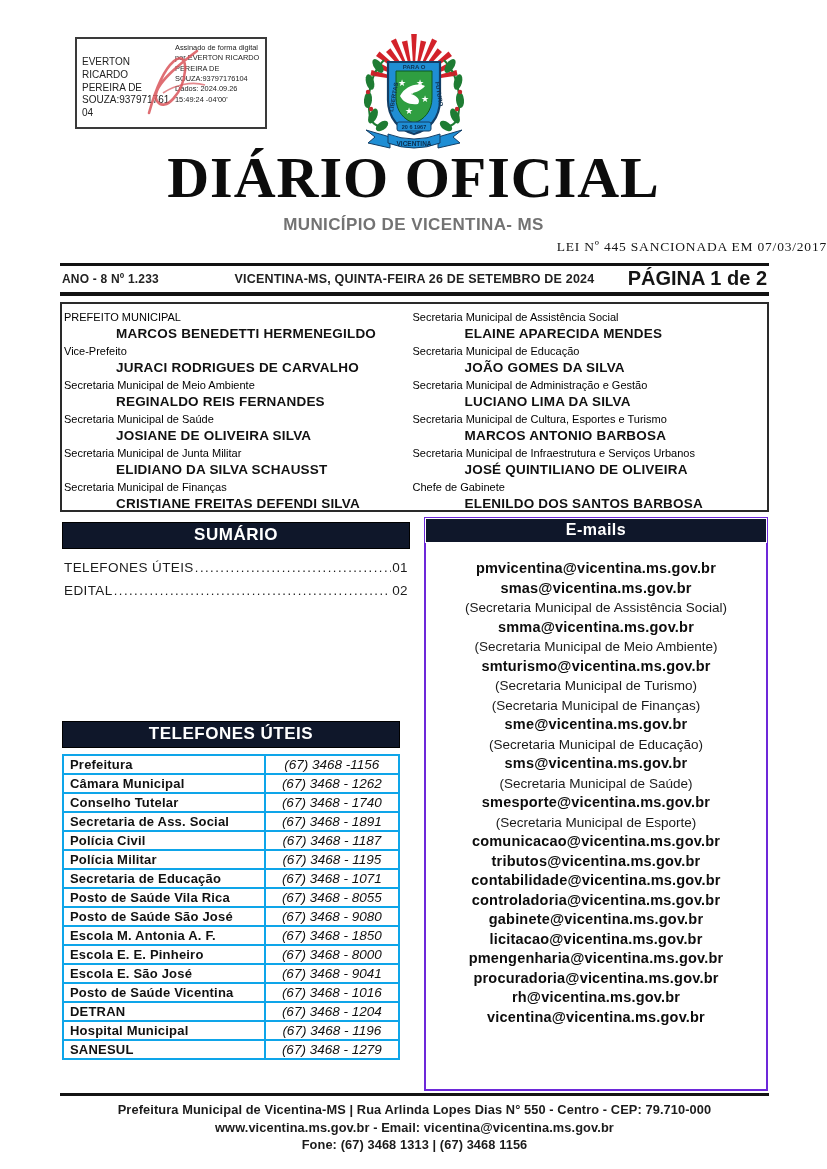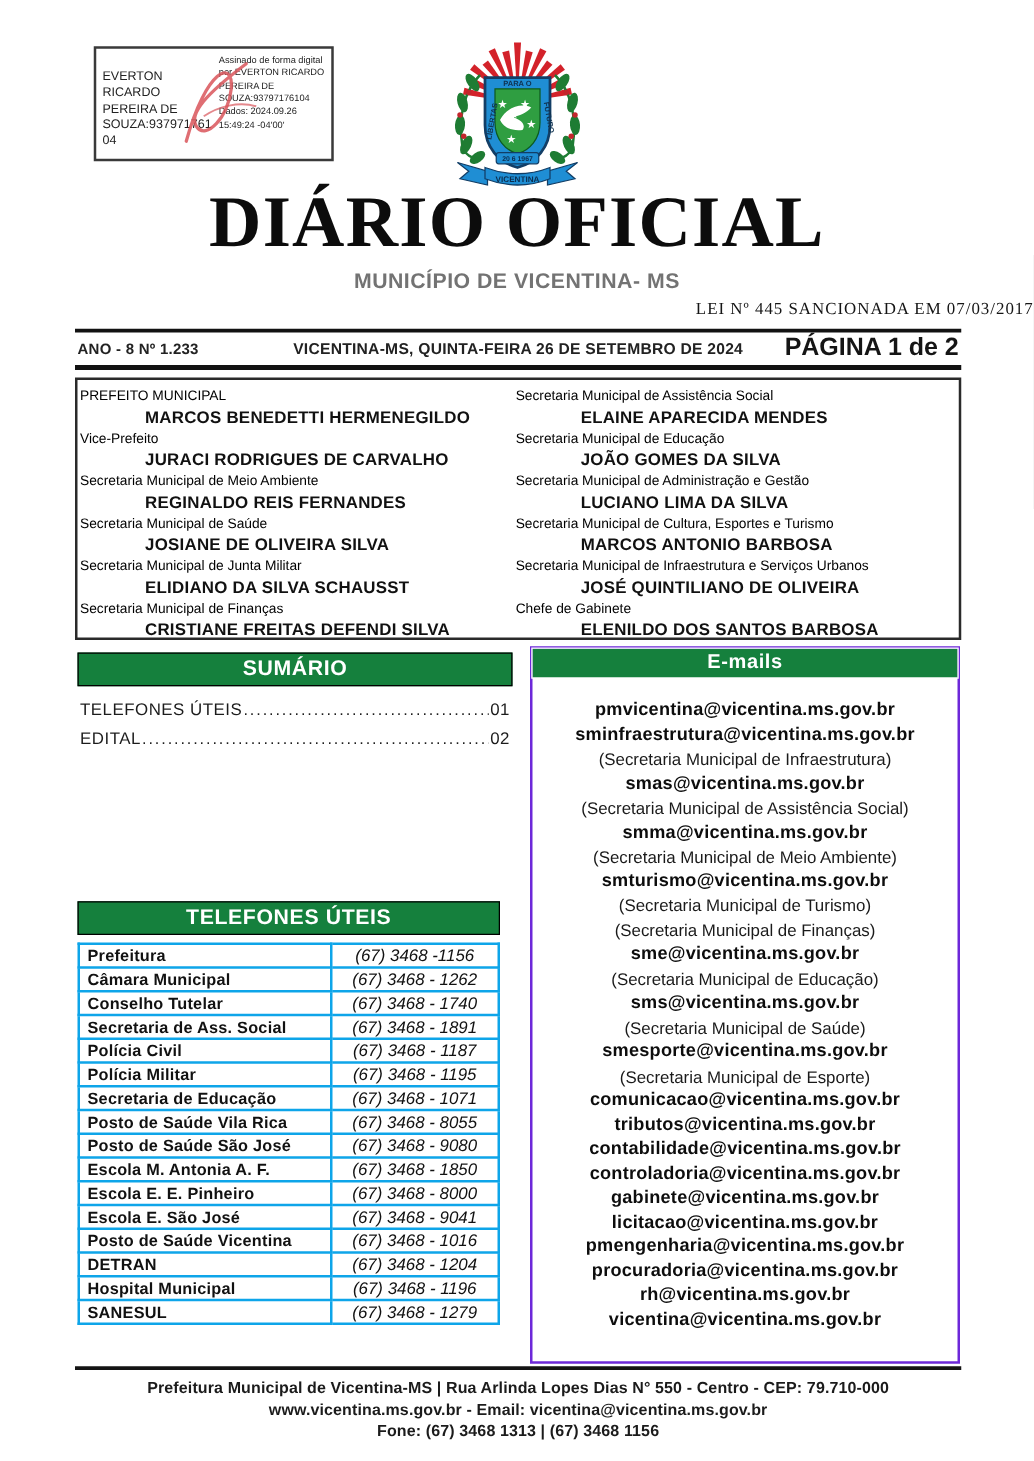--- a/index.html
+++ b/index.html
@@ -47,21 +47,21 @@
   .officials {
     position:absolute; left:60px; right:58px; top:302px; height:210px;
     border:2px solid #2a2a2a; padding:6px 20px 0 2px;
     display:grid; grid-template-columns:1fr 1fr; column-gap:14px;
   }
   .official { margin-bottom:1px; }
   .official .role { font-size:11px; line-height:15px; color:#000; }
   .official .name { font-size:13.5px; line-height:18px; font-weight:bold; padding-left:52px; letter-spacing:0.2px; }
   
   .black-bar {
-    background:#15803d; color:#fff; font-weight:bold; text-align:center;
+    background:#0f172a; color:#fff; font-weight:bold; text-align:center;
     font-size:17px; padding:2px 0 3px; letter-spacing:0.5px; border:1px solid #000;
   }
   
   .sumario { position:absolute; left:62px; top:522px; width:348px; }
   .sum-rows { margin-top:8px; }
   .sum-row { display:flex; align-items:baseline; font-size:13.5px; letter-spacing:0.4px; color:#1c1c1c; padding:3px 2px 5px; }
   .sum-leader { flex:1; overflow:hidden; white-space:nowrap; margin:0 1px; }
   .sum-leader::after { content:"......................................................................................"; letter-spacing:1.5px; font-size:13px; color:#1c1c1c; }
   
   .emails {
@@ -259,24 +259,20 @@
 
   <div class="emails">
     <div class="black-bar">E-mails</div>
     <div class="emails-body">
 
         <div class="email-entry">
           <div class="email-addr">pmvicentina@vicentina.ms.gov.br</div>
 
         </div>
 
-        <div class="email-entry">
-          <div class="email-addr">sminfraestrutura@vicentina.ms.gov.br</div>
-          <div class="email-dept">(Secretaria Municipal de Infraestrutura)</div>
-        </div>
 
         <div class="email-entry">
           <div class="email-addr">smas@vicentina.ms.gov.br</div>
           <div class="email-dept">(Secretaria Municipal de Assistência Social)</div>
         </div>
 
         <div class="email-entry">
           <div class="email-addr">smma@vicentina.ms.gov.br</div>
           <div class="email-dept">(Secretaria Municipal de Meio Ambiente)</div>
         </div>

